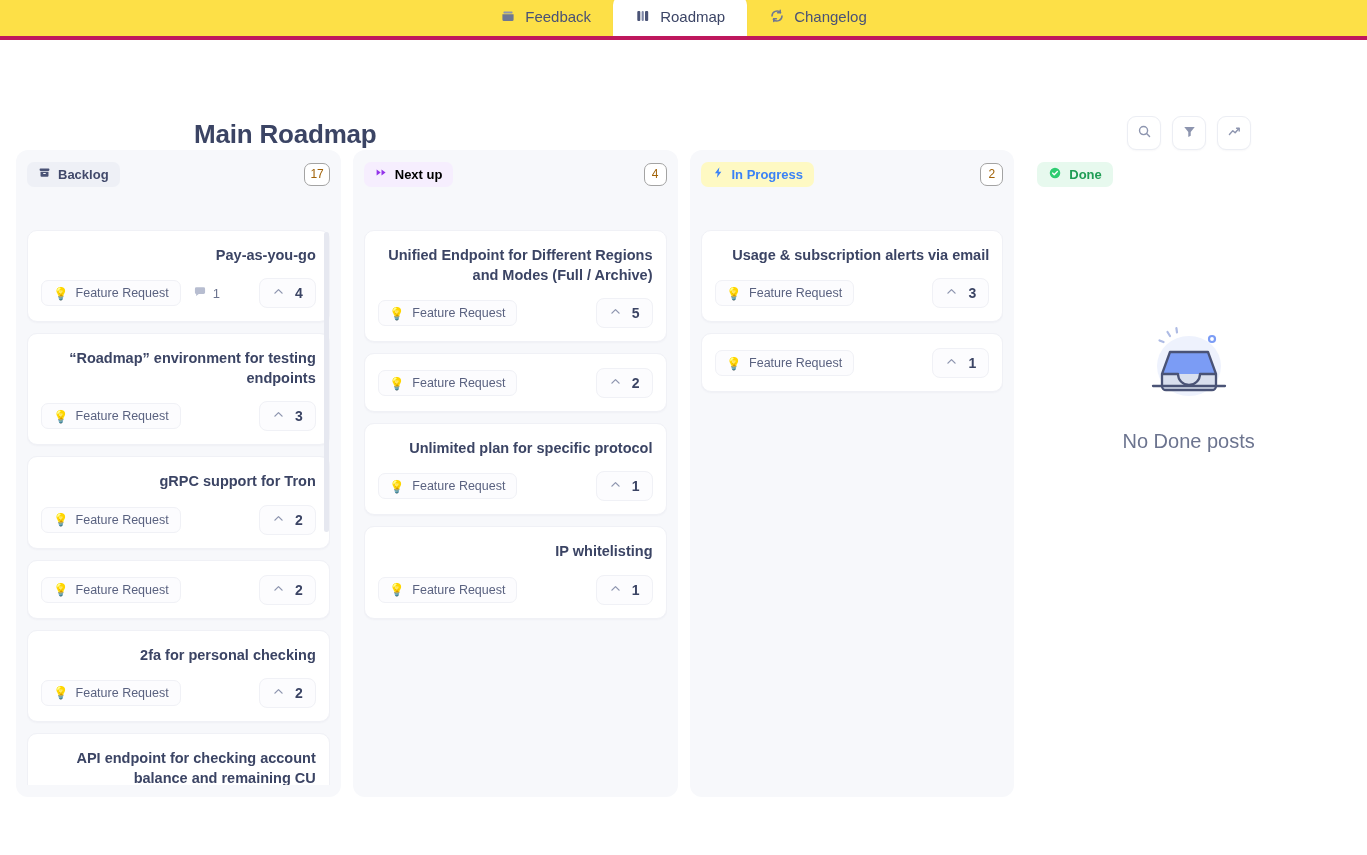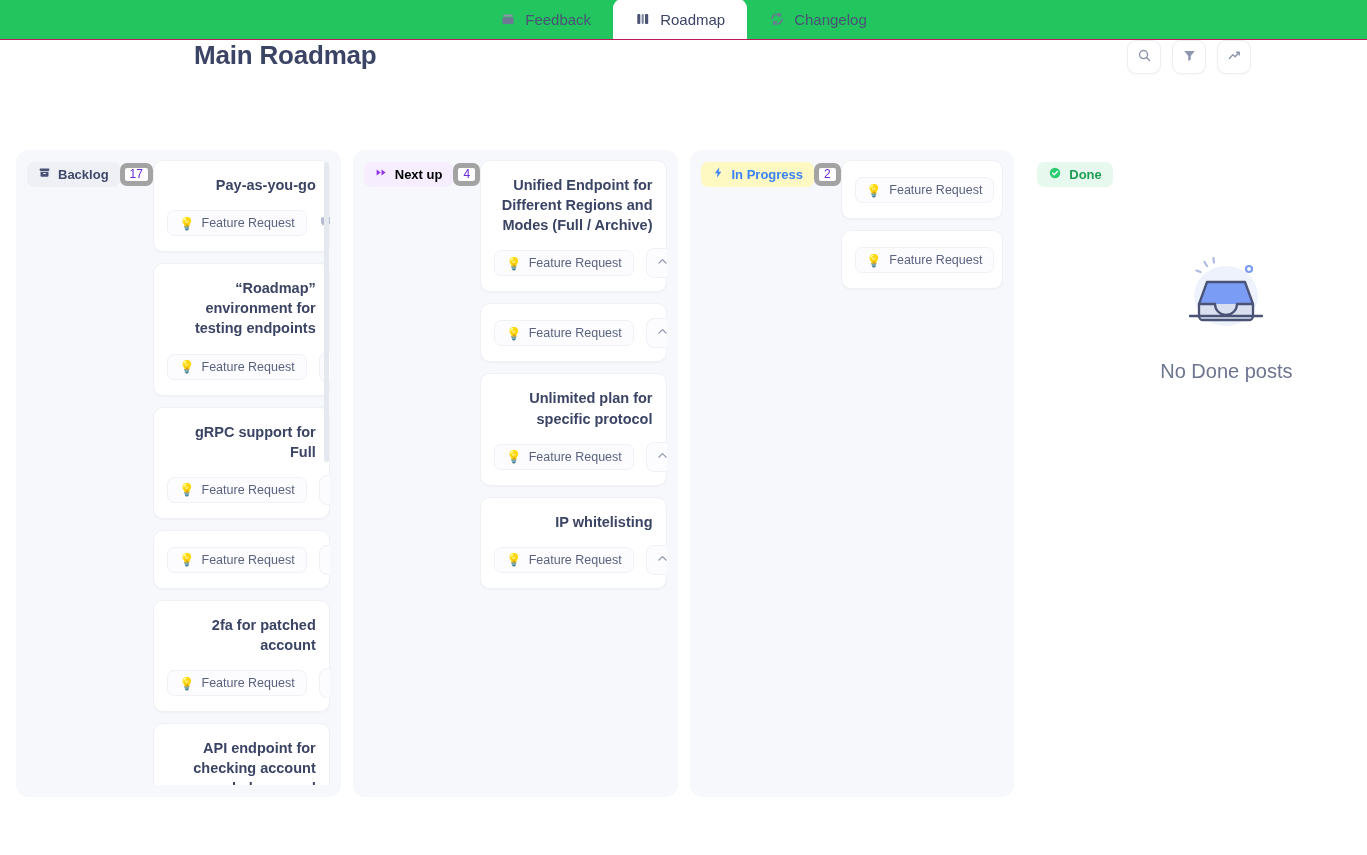--- a/index.html
+++ b/index.html
@@ -9,22 +9,22 @@
     height: 855px;
     background: #ffffff;
     font-family: "Liberation Sans", sans-serif;
     overflow: hidden;
   }
 
   
   .tabbar {
     position: relative;
     height: 40px;
-    background: #22c55e;
-    border-bottom: 1px solid #be185d;
+    background: #fde047;
+    border-bottom: 4px solid #be185d;
     display: flex;
     justify-content: center;
     align-items: flex-end;
   }
   .tab {
     display: flex;
     align-items: center;
     gap: 9px;
     height: 40px;
     padding: 0 22px;
@@ -41,21 +41,21 @@
     box-shadow: 0 -1px 2px rgba(40,50,90,.05);
   }
   .tab .ticon { display: flex; align-items: center; }
 
   
   .page-header {
     position: relative;
     height: 110px;
     padding: 0 116px 0 194px;
     display: flex;
-    align-items: flex-start;
+    align-items: flex-end;
     justify-content: space-between;
   }
   .page-title {
     font-size: 26px;
     font-weight: bold;
     color: #3b4464;
     letter-spacing: -0.2px;
   }
   .header-actions { display: flex; gap: 11px; }
   .iconbtn {
@@ -75,22 +75,24 @@
     padding: 0 16px;
     align-items: flex-start;
   }
   .column {
     width: 337px;
     background: #f7f8fb;
     border-radius: 12px;
     padding: 10px 11px 12px 11px;
     height: 647px;
     display: flex;
+    flex-direction: column;
     position: relative;
     overflow: hidden;
+    gap: 34px;
   }
   .col-head {
     display: flex;
     align-items: center;
     justify-content: space-between;
     height: 28px;
     flex: none;
     margin-bottom: 8px;
   }
   .status-pill {
@@ -102,25 +104,25 @@
     border-radius: 7px;
     font-size: 13px;
     font-weight: bold;
   }
   .status-pill.backlog  { background: #eef0f6; color: #41496b; }
   .status-pill.next     { background: #f6eefe; color: #000000; text-align: right; }
   .status-pill.progress { background: #fef9c3; color: #3b82f6; }
   .status-pill.done     { background: #e7f9ee; color: #1f9d55; }
   .count-badge {
     min-width: 23px; height: 23px;
-    border: 5px solid #a3a3a3;
+    border: 1px solid #a3a3a3;
     background: #ffffff;
     border-radius: 7px;
     display: flex; align-items: center; justify-content: center;
-    font-size: 12px; color: #6d28d9;
+    font-size: 12px; color: #a16207;
     padding: 0 5px;
   }
 
   .col-body {
     flex: 1;
     overflow: hidden;
     position: relative;
   }
   .cards { display: flex; flex-direction: column; gap: 11px; }
 
@@ -333,21 +335,21 @@
                 <svg width="13" height="13" viewBox="0 0 16 16" fill="none" stroke="#8d95af" stroke-width="1.6" stroke-linecap="round" stroke-linejoin="round">
                     <path d="M3.6 10 8 5.7l4.4 4.3"></path>
                   </svg>
               </span>
               <span>3</span>
             </span>
           </div>
         </div>
 
         <div class="card">
-          <div class="card-title">gRPC support for Full</div>
+          <div class="card-title">gRPC support for Tron</div>
           <div class="card-foot">
             <span class="tag">
               <span>💡</span>
               <span>Feature Request</span>
             </span>
             <span class="upvote">
               <span>
                 <svg width="13" height="13" viewBox="0 0 16 16" fill="none" stroke="#8d95af" stroke-width="1.6" stroke-linecap="round" stroke-linejoin="round">
                     <path d="M3.6 10 8 5.7l4.4 4.3"></path>
                   </svg>
@@ -368,21 +370,21 @@
                 <svg width="13" height="13" viewBox="0 0 16 16" fill="none" stroke="#8d95af" stroke-width="1.6" stroke-linecap="round" stroke-linejoin="round">
                     <path d="M3.6 10 8 5.7l4.4 4.3"></path>
                   </svg>
               </span>
               <span>2</span>
             </span>
           </div>
         </div>
 
         <div class="card">
-          <div class="card-title">2fa for patched account</div>
+          <div class="card-title">2fa for personal checking</div>
           <div class="card-foot">
             <span class="tag">
               <span>💡</span>
               <span>Feature Request</span>
             </span>
             <span class="upvote">
               <span>
                 <svg width="13" height="13" viewBox="0 0 16 16" fill="none" stroke="#8d95af" stroke-width="1.6" stroke-linecap="round" stroke-linejoin="round">
                     <path d="M3.6 10 8 5.7l4.4 4.3"></path>
                   </svg>
@@ -501,20 +503,21 @@
           </svg>
         </span>
         <span>In Progress</span>
       </span>
       <span class="count-badge">2</span>
     </div>
     <div class="col-body">
       <div class="cards">
 
         <div class="card">
+          <div class="card-title">Usage &amp; subscription alerts via email</div>
           <div class="card-foot">
             <span class="tag">
               <span>💡</span>
               <span>Feature Request</span>
             </span>
             <span class="upvote">
               <span>
                 <svg width="13" height="13" viewBox="0 0 16 16" fill="none" stroke="#8d95af" stroke-width="1.6" stroke-linecap="round" stroke-linejoin="round">
                     <path d="M3.6 10 8 5.7l4.4 4.3"></path>
                   </svg>

